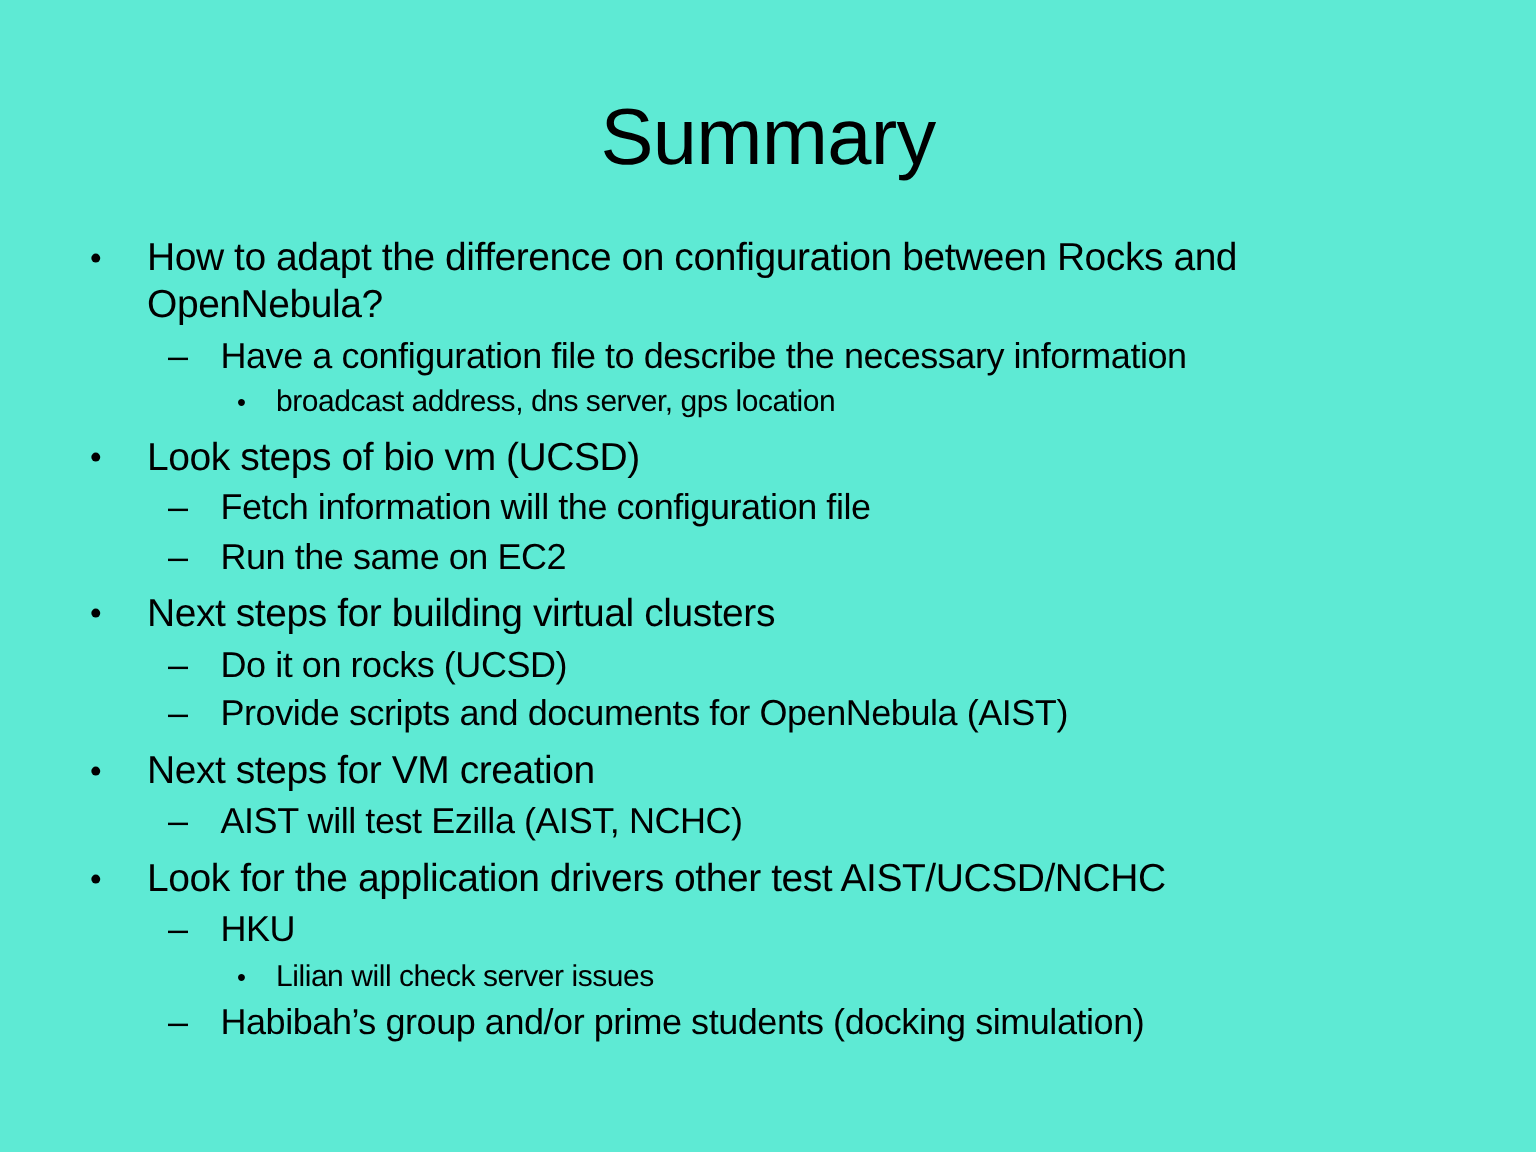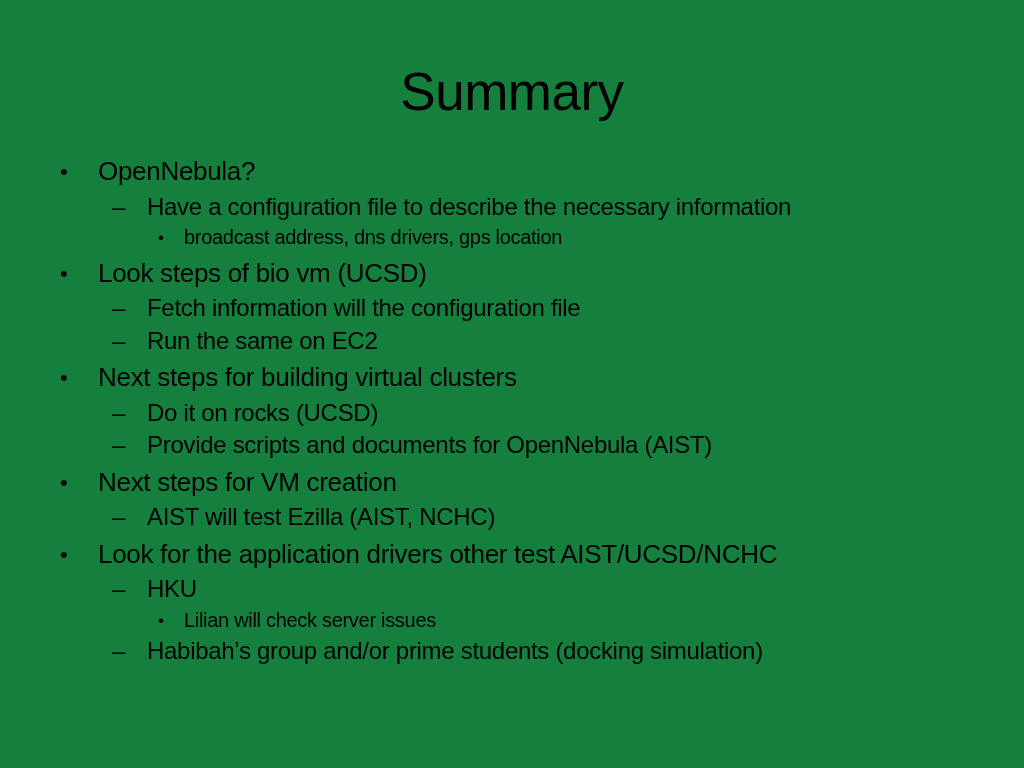--- a/index.html
+++ b/index.html
@@ -4,21 +4,21 @@
 <style>
   html, body {
     margin: 0;
     padding: 0;
     background: #ffffff;
   }
   .slide {
     position: relative;
     width: 1024px;
     height: 768px;
-    background: #15803d;
+    background: #5eead4;
     overflow: hidden;
     font-family: "Liberation Sans", sans-serif;
     color: #000000;
   }
   .title {
     position: absolute;
     top: 60px;
     left: 0;
     width: 1024px;
     margin: 0;
@@ -75,35 +75,36 @@
 
 <div class="slide">
 
   <h1 class="title">Summary</h1>
 
   <div class="content">
 
     <div class="item l1">
       <span class="marker">•</span>
       <span class="text">
+        <span>How to adapt the difference on configuration between Rocks and</span>
         <span>OpenNebula?</span>
       </span>
     </div>
 
     <div class="item l2">
       <span class="marker">–</span>
       <span class="text">
         <span>Have a configuration file to describe the necessary information</span>
       </span>
     </div>
 
     <div class="item l3">
       <span class="marker">•</span>
       <span class="text">
-        <span>broadcast address, dns drivers, gps location</span>
+        <span>broadcast address, dns server, gps location</span>
       </span>
     </div>
 
     <div class="item l1">
       <span class="marker">•</span>
       <span class="text">
         <span>Look steps of bio vm (UCSD)</span>
       </span>
     </div>
 

